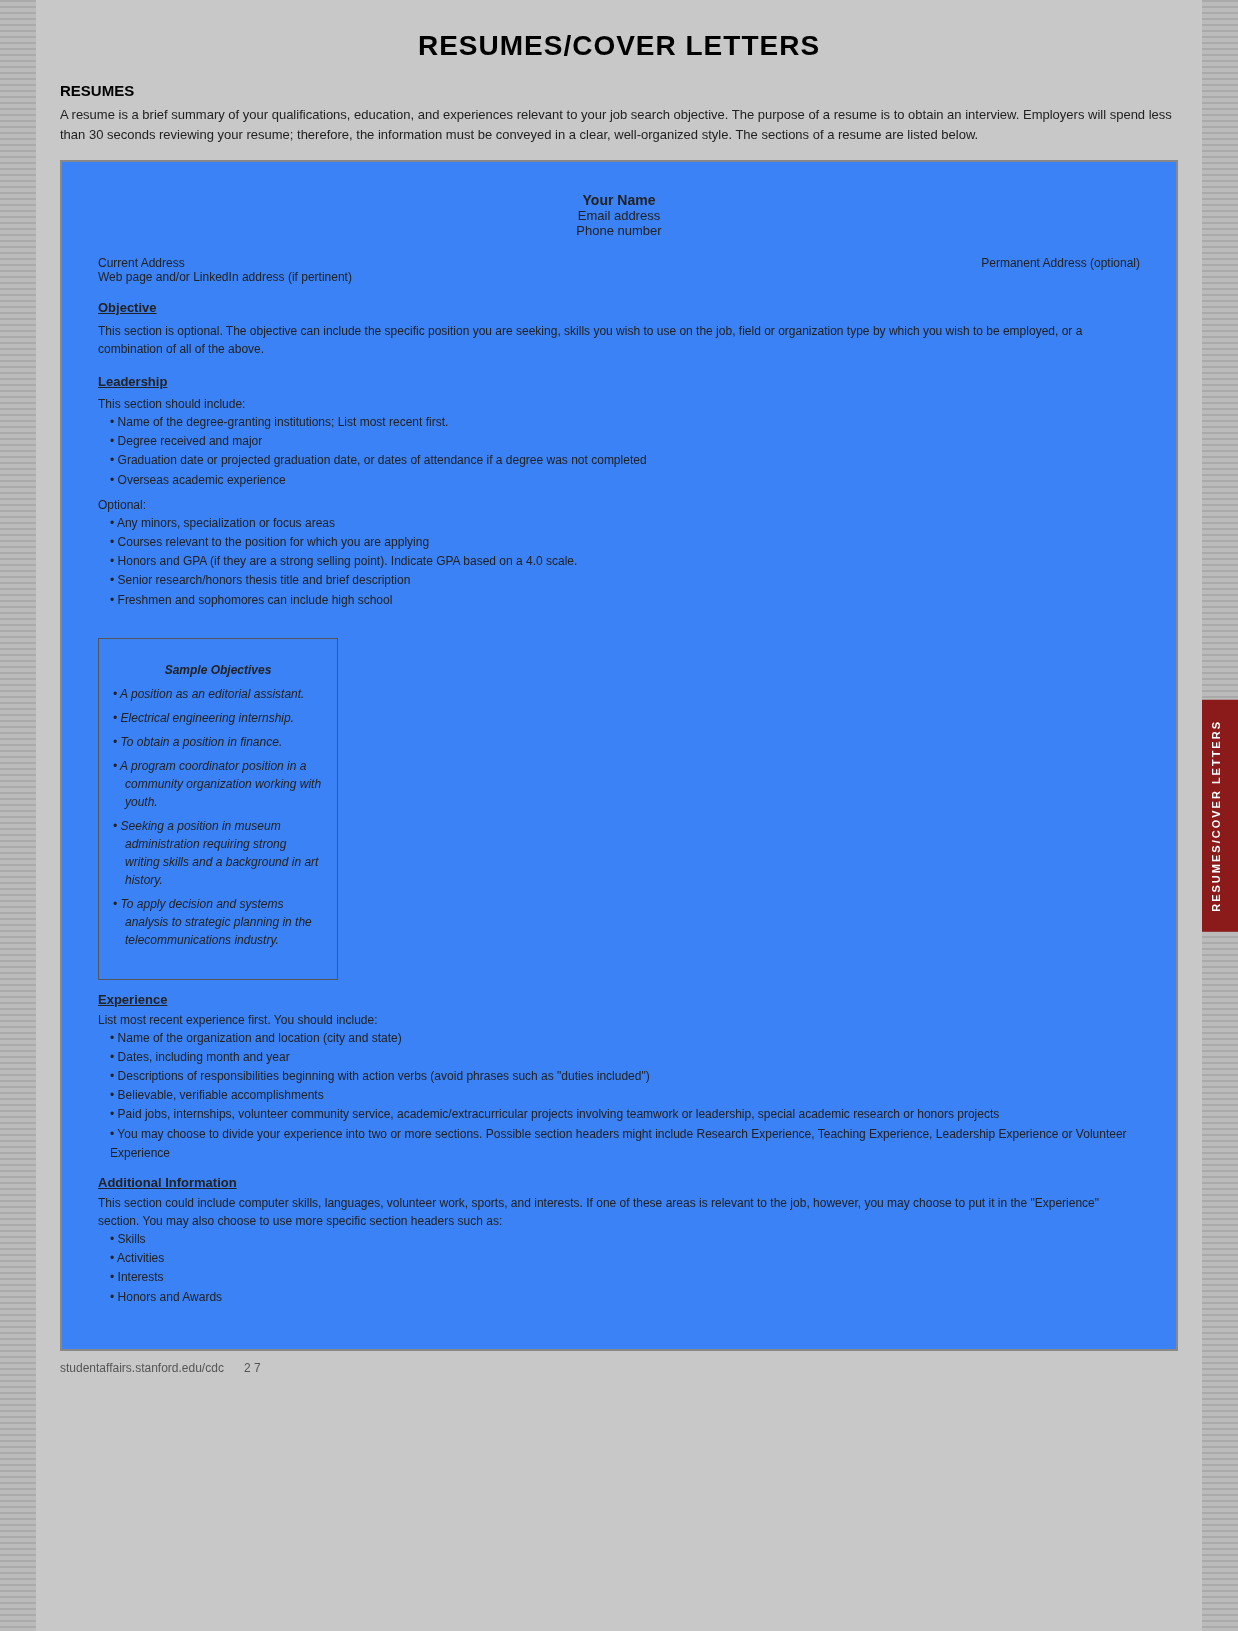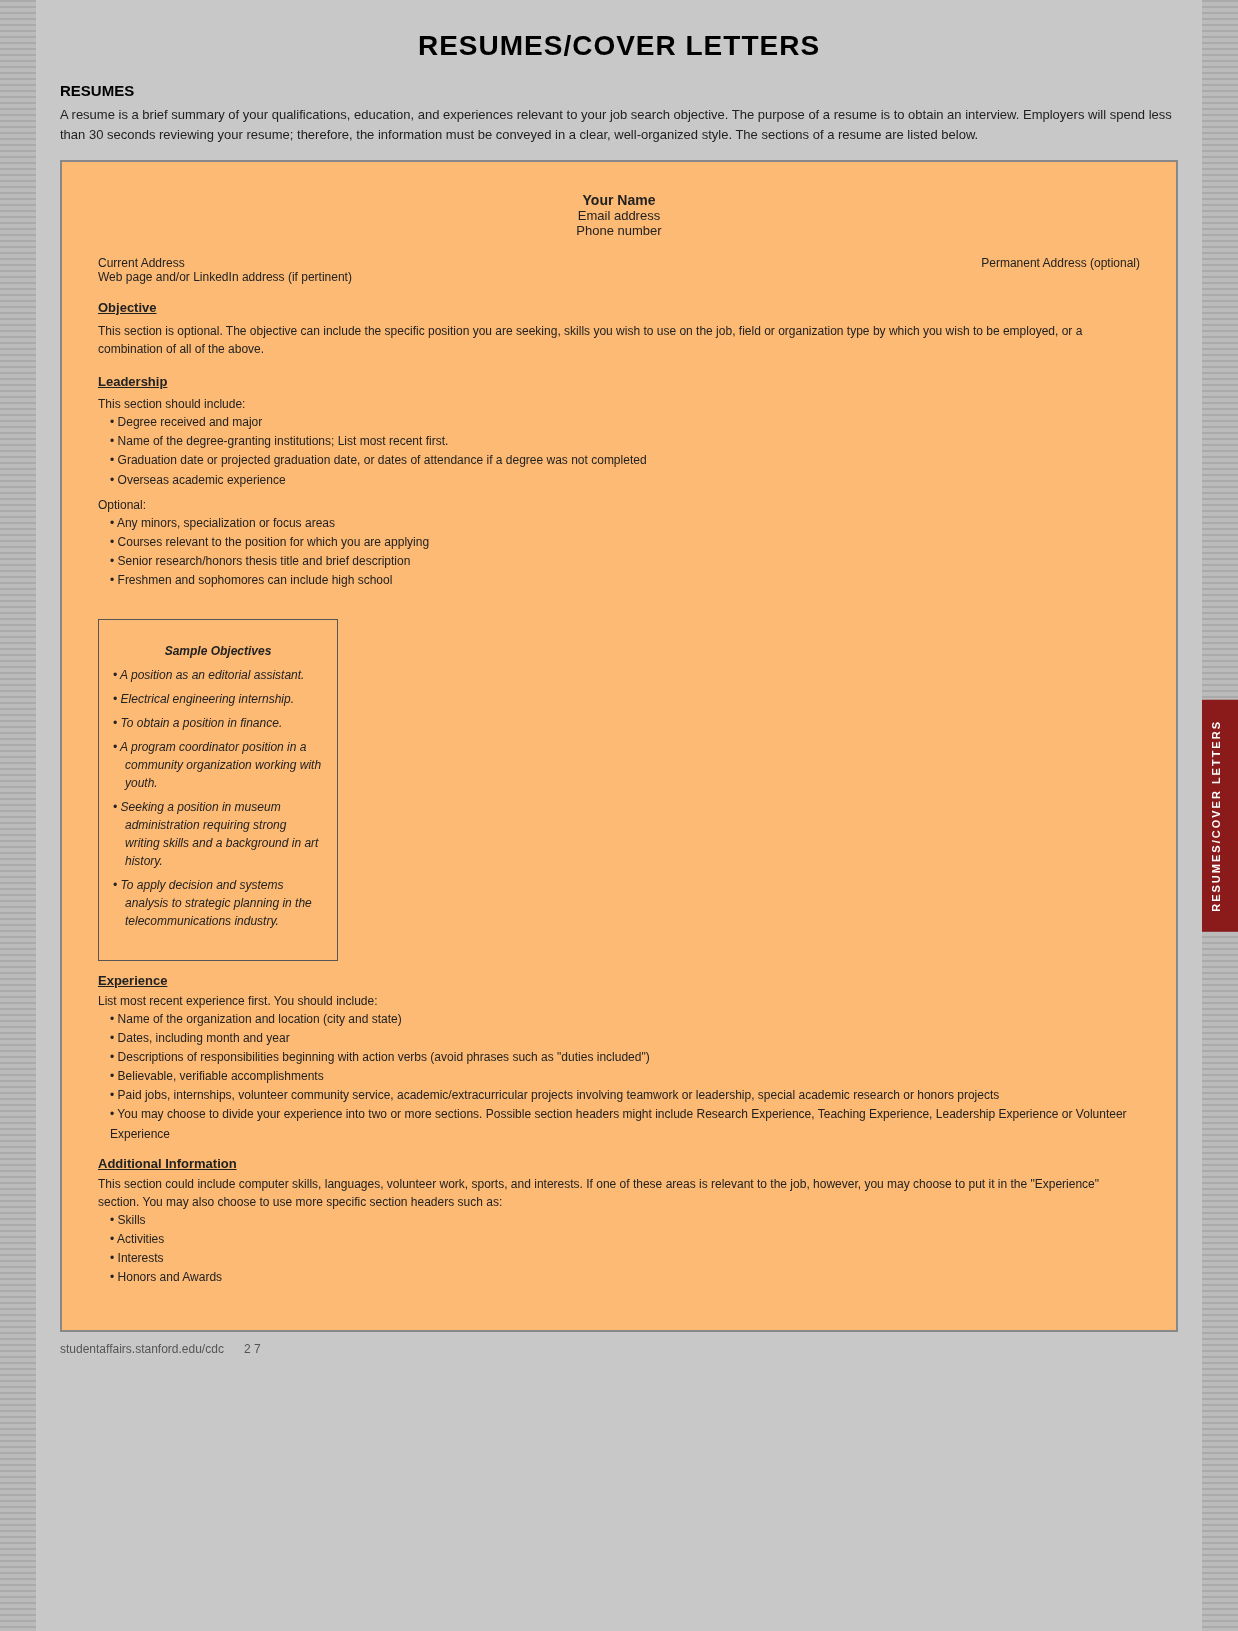--- a/index.html
+++ b/index.html
@@ -101,21 +101,21 @@
 
     .intro-text {
       font-size: 13px;
       line-height: 1.5;
       margin-bottom: 16px;
       color: #222;
     }
 
     
     .resume-document {
-      background: #fdba74;
+      background: #3b82f6;
       border: 2px solid #888;
       padding: 30px 36px;
       margin-bottom: 10px;
       position: relative;
       width: 100%;
     }
 
     .resume-header {
       text-align: center;
       margin-bottom: 18px;
@@ -261,29 +261,30 @@
 
       <div class="objective-row">
         <div class="objective-left">
           <div class="resume-section-title">Objective</div>
           <p class="resume-body-text">This section is optional. The objective can include the specific position you are seeking, skills you wish to use on the job, field or organization type by which you wish to be employed, or a combination of all of the above.</p>
 
           <div class="resume-section" style="margin-top:14px;">
             <div class="resume-section-title">Leadership</div>
             <p class="resume-body-text">This section should include:</p>
             <ul class="resume-bullet-list">
+              <li>Name of the degree-granting institutions; List most recent first.</li>
               <li>Degree received and major</li>
-              <li>Name of the degree-granting institutions; List most recent first.</li>
               <li>Graduation date or projected graduation date, or dates of attendance if a degree was not completed</li>
               <li>Overseas academic experience</li>
             </ul>
             <p class="resume-body-text" style="margin-top:6px;">Optional:</p>
             <ul class="resume-bullet-list">
               <li>Any minors, specialization or focus areas</li>
               <li>Courses relevant to the position for which you are applying</li>
+              <li>Honors and GPA (if they are a strong selling point). Indicate GPA based on a 4.0 scale.</li>
               <li>Senior research/honors thesis title and brief description</li>
               <li>Freshmen and sophomores can include high school</li>
             </ul>
           </div>
         </div>
 
         <div class="sample-objectives-box">
           <div class="sample-objectives-title">Sample Objectives</div>
           <ul class="sample-objectives-list">
             <li>A position as an editorial assistant.</li>

